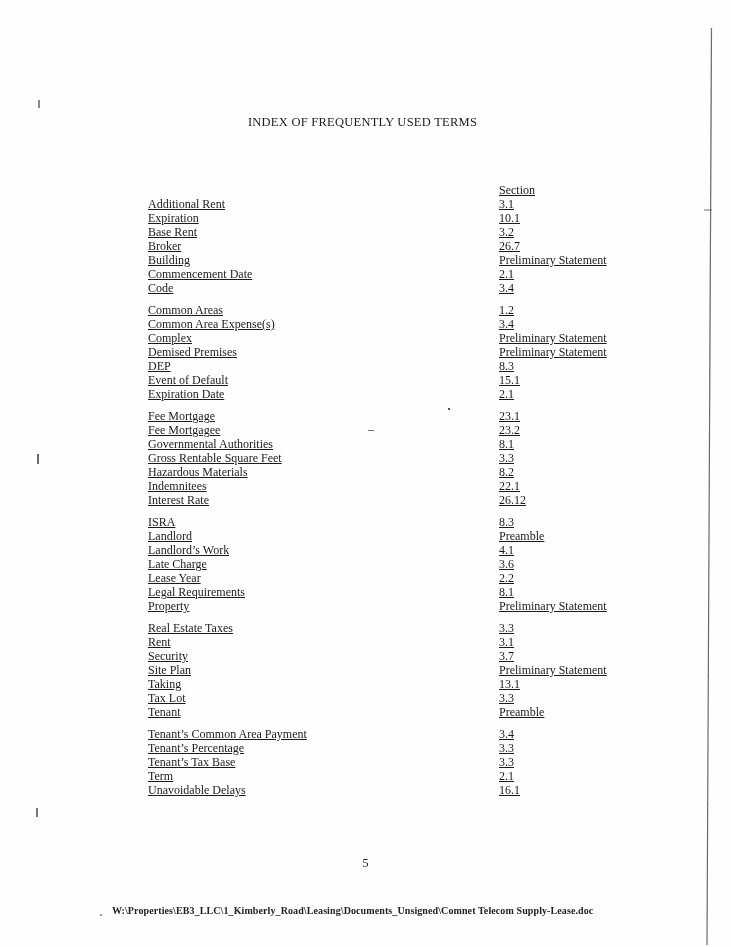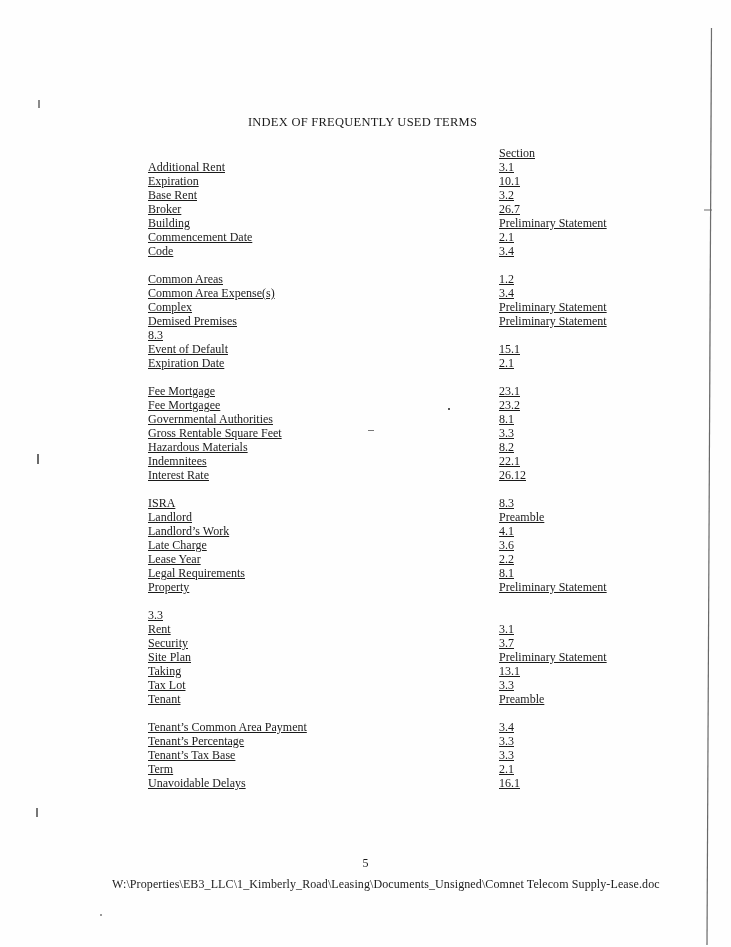--- a/index.html
+++ b/index.html
@@ -29,47 +29,49 @@
   .index-table {
     position: absolute;
     top: 146px;
     left: 148px;
     width: 470px;
     font-size: 12px;
     line-height: 14px;
   }
   .header-row {
     display: flex;
+    margin-top: 37px;
   }
   .header-row .term { width: 351px; flex: 0 0 351px; }
   .section-header {
     text-decoration: underline;
   }
   .group { margin-top: 0; text-decoration: underline; }
-  .group + .group { margin-top: 14px; }
+  .group + .group { margin-top: 8px; }
   .group:first-of-type { margin-top: 0; }
   .row { display: flex; white-space: nowrap; }
   .term { width: 351px; flex: 0 0 351px; }
   .section { flex: 1; }
   .page-number {
     position: absolute;
     top: 856px;
     left: 0;
     width: 731px;
     text-align: center;
     font-size: 12px;
   }
   .file-path {
     position: absolute;
-    top: 877px;
+    top: 905px;
     left: 112px;
-    font-size: 12px;
+    font-size: 10px;
     letter-spacing: 0.1px;
     color: #222;
     white-space: nowrap;
+    font-weight: bold;
   }
   
   .scan-line-right {
     position: absolute;
     top: 0;
     left: 0;
     width: 731px;
     height: 947px;
     pointer-events: none;
   }
@@ -138,20 +140,21 @@
           </div>
           <div class="row">
             <span class="term">Complex</span>
             <span class="section">Preliminary Statement</span>
           </div>
           <div class="row">
             <span class="term">Demised Premises</span>
             <span class="section">Preliminary Statement</span>
           </div>
           <div class="row">
+            <span class="term">DEP</span>
             <span class="section">8.3</span>
           </div>
           <div class="row">
             <span class="term">Event of Default</span>
             <span class="section">15.1</span>
           </div>
           <div class="row">
             <span class="term">Expiration Date</span>
             <span class="section">2.1</span>
           </div>
@@ -211,20 +214,21 @@
             <span class="term">Legal Requirements</span>
             <span class="section">8.1</span>
           </div>
           <div class="row">
             <span class="term">Property</span>
             <span class="section">Preliminary Statement</span>
           </div>
         </div>
         <div class="group">
           <div class="row">
+            <span class="term">Real Estate Taxes</span>
             <span class="section">3.3</span>
           </div>
           <div class="row">
             <span class="term">Rent</span>
             <span class="section">3.1</span>
           </div>
           <div class="row">
             <span class="term">Security</span>
             <span class="section">3.7</span>
           </div>

